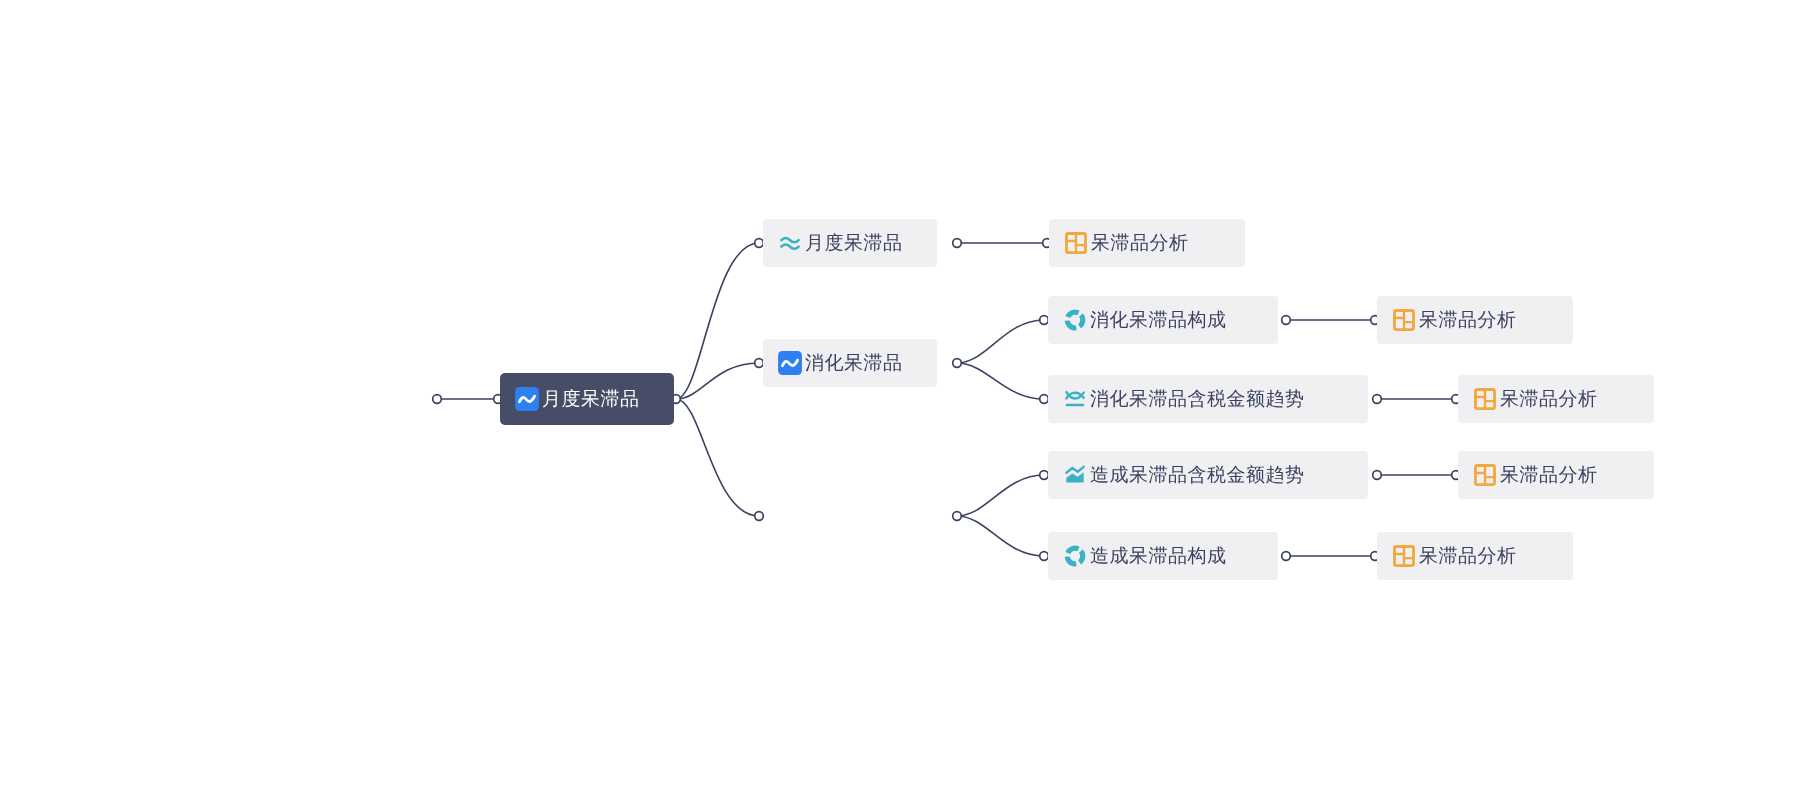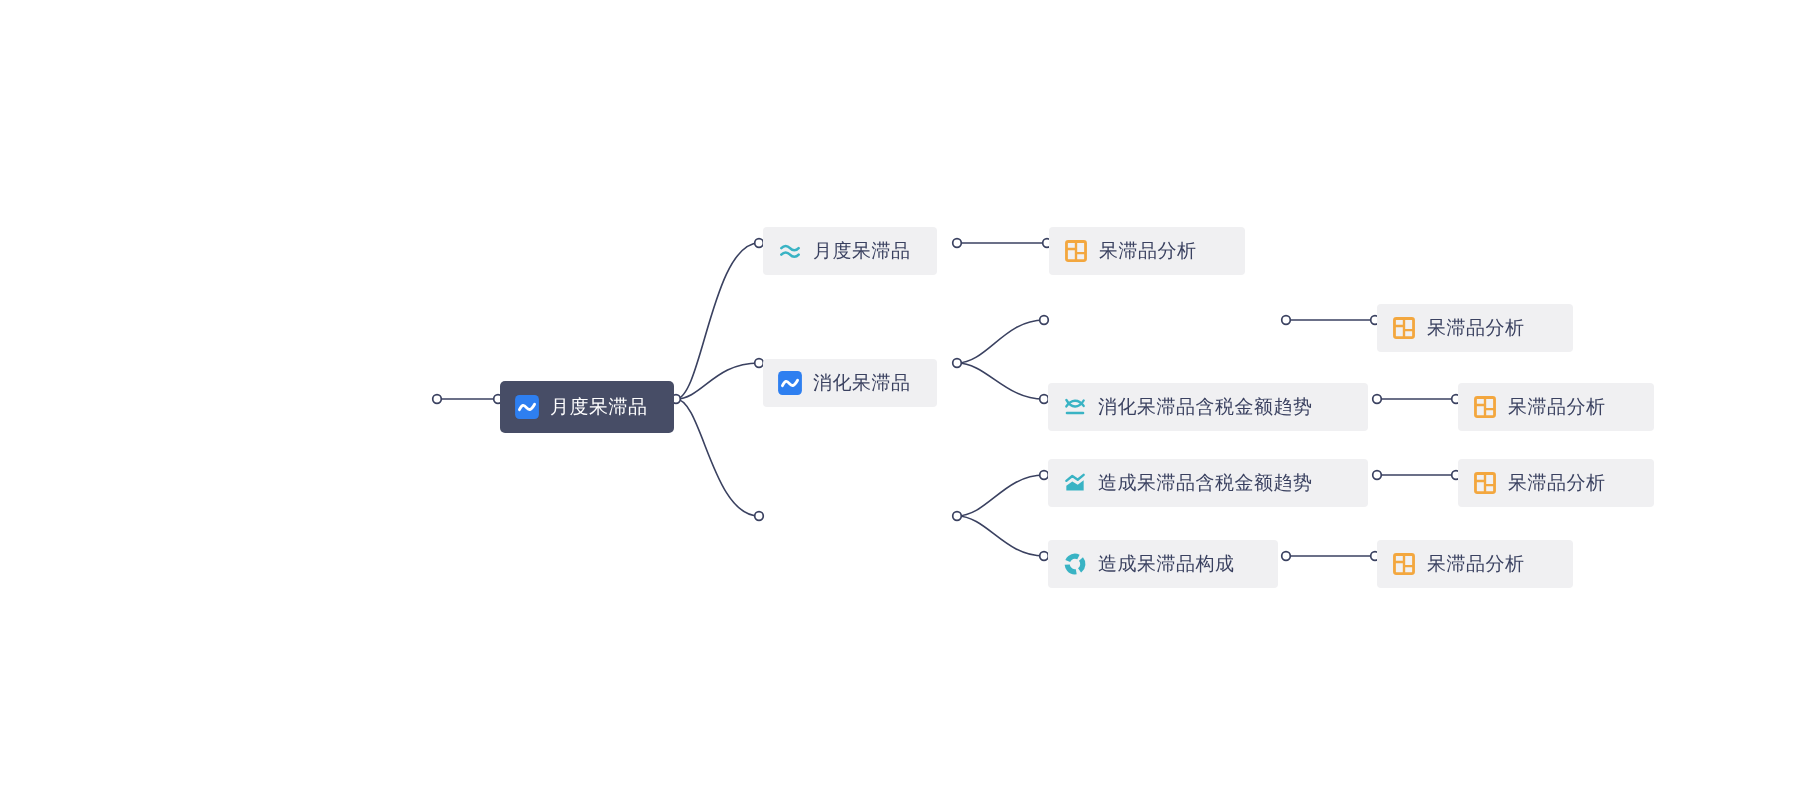--- a/index.html
+++ b/index.html
@@ -7,24 +7,24 @@
     --edge:#3a4160; --green:#5abf6e; --blue:#2e7ff0; --teal:#39b3c4; --orange:#f3a73f;
     --canvas-bg:#ffffff;
   }
   html,body{margin:0;padding:0;}
   body{font-family:"Liberation Sans","DejaVu Sans",sans-serif;background:var(--canvas-bg);}
   .canvas{position:relative;width:1820px;height:794px;background:var(--canvas-bg);overflow:hidden;}
   .edges{position:absolute;left:0;top:0;width:1820px;height:794px;}
   .edge{fill:none;stroke:var(--edge);stroke-width:1.6;}
   .port{fill:#ffffff;stroke:var(--edge);stroke-width:1.7;}
   .node{
-    position:absolute;display:flex;align-items:center;gap:10px;
+    position:absolute;display:flex;align-items:center;gap:2px;
     height:48px;padding:0 14px;box-sizing:border-box;border-radius:4px;
     background:var(--node-bg);color:var(--node-text);font-size:19px;
-    letter-spacing:0.5px;white-space:nowrap;cursor:pointer;margin-top:8px;
+    letter-spacing:0.5px;white-space:nowrap;cursor:pointer;
   }
   .node.dark{background:var(--dark-bg);color:var(--dark-text);height:52px;border-radius:5px;}
   .icon{flex:0 0 auto;display:block;}
   .ic-green{color:var(--green);} .ic-blue{color:var(--blue);}
   .ic-teal{color:var(--teal);} .ic-orange{color:var(--orange);}
 </style>
 </head>
 <body>
 
 <div class="canvas">
@@ -84,37 +84,43 @@
   </div>
 
   <div class="node" style="left:763px;top:219px;width:174px;">
     <svg class="icon ic-teal" viewBox="0 0 24 24" width="26" height="26">
       <path d="M4 9.3 c2.5-2.6 5.5-2.6 8 0 s5.5 2.6 8 0" stroke="currentColor" stroke-width="2.4" fill="none" stroke-linecap="round"></path>
       <path d="M4 15.3 c2.5-2.6 5.5-2.6 8 0 s5.5 2.6 8 0" stroke="currentColor" stroke-width="2.4" fill="none" stroke-linecap="round"></path>
     </svg>
     <span>月度呆滞品</span>
   </div>
 
-  <div class="node" style="left:763px;top:351px;width:174px;">
+  <div class="node" style="left:763px;top:339px;width:174px;">
     <svg class="icon ic-blue" viewBox="0 0 24 24" width="26" height="26">
       <rect x="1" y="1" width="22" height="22" rx="4" fill="currentColor"></rect>
       <path d="M5 14.5 C7.5 9.5 9 9.5 11.5 12.5 C14 15.5 16 15 19 9.5" stroke="#fff" stroke-width="2.6" fill="none" stroke-linecap="round"></path>
     </svg>
     <span>消化呆滞品</span>
   </div>
 
 
   <div class="node" style="left:1049px;top:219px;width:196px;">
     <svg class="icon ic-orange" viewBox="0 0 24 24" width="26" height="26">
       <rect x="3.2" y="3.2" width="17.6" height="17.6" rx="1.6" fill="none" stroke="currentColor" stroke-width="2.6"></rect>
       <path d="M12 3.2 V20.8 M3.2 10.2 H12 M12 14 H20.8" stroke="currentColor" stroke-width="2.2" fill="none"></path>
     </svg>
     <span>呆滞品分析</span>
   </div>
 
+  <div class="node" style="left:1048px;top:296px;width:230px;">
+    <svg class="icon ic-teal" viewBox="0 0 24 24" width="26" height="26">
+      <circle cx="12" cy="12" r="7.2" fill="none" stroke="currentColor" stroke-width="4.8" stroke-dasharray="11.8 3.3" transform="rotate(-40 12 12)"></circle>
+    </svg>
+    <span>消化呆滞品构成</span>
+  </div>
 
   <div class="node" style="left:1048px;top:375px;width:320px;align-items:center;">
     <svg class="icon ic-teal" viewBox="0 0 24 24" width="26" height="26">
       <path d="M4 5.5 C8.5 13.5 15.5 13.5 20 6" stroke="currentColor" stroke-width="2.2" fill="none" stroke-linecap="round"></path>
       <path d="M4 11.5 C8.5 4.5 15.5 4.5 20 11" stroke="currentColor" stroke-width="2.2" fill="none" stroke-linecap="round"></path>
       <path d="M4.5 17.5 H19.5" stroke="currentColor" stroke-width="2.2" fill="none" stroke-linecap="round"></path>
     </svg>
     <span>消化呆滞品含税金额趋势</span>
   </div>
 

